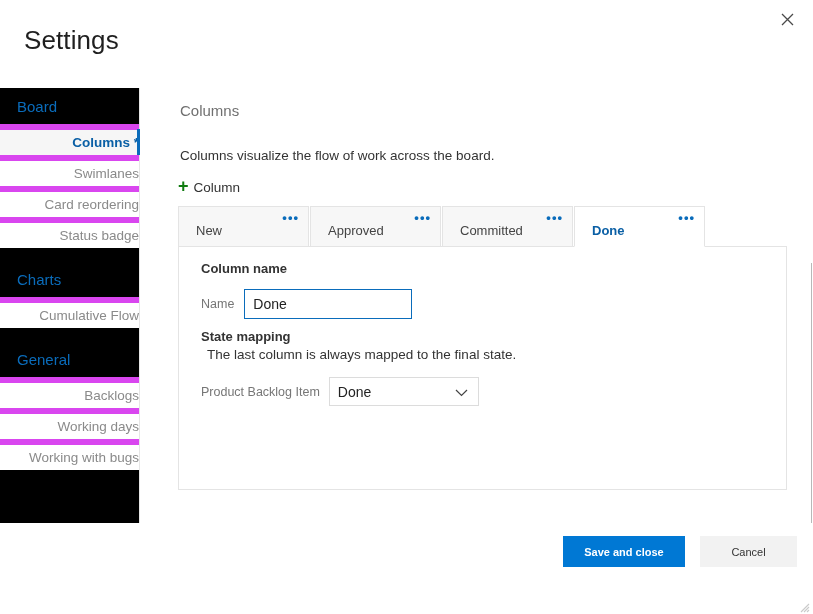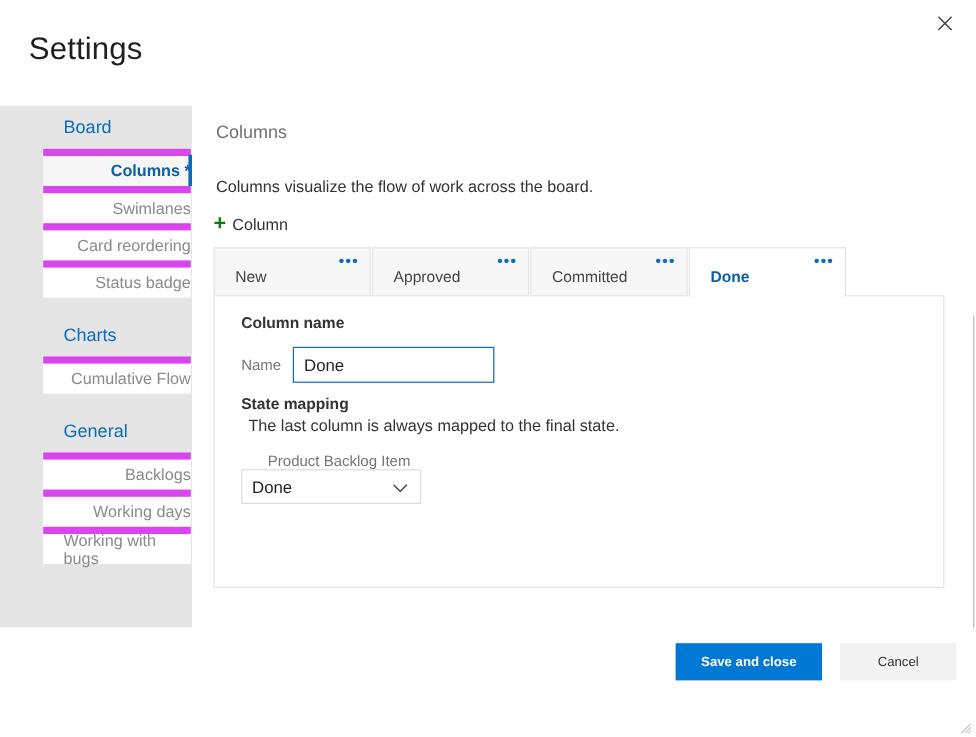--- a/index.html
+++ b/index.html
@@ -53,25 +53,24 @@
     font-size: 15px;
     line-height: 1;
   }
   .close-button svg { display: block; }
 
   
   .sidebar {
     position: absolute;
     left: 0;
     top: 88px;
-    width: 160px;
+    width: 140px;
     height: 435px;
     border-right: 1px solid #e6e6e6;
-    background: #e5e5e5;
-    padding-left: 36px;
+    background: #000000;
   }
 
   .nav-group { }
 
   .nav-header {
     height: 36px;
     display: flex;
     align-items: center;
     padding-left: 17px;
     font-size: 15px;
@@ -262,22 +261,21 @@
     font-family: "Liberation Sans", sans-serif;
     outline: none;
     background: #ffffff;
   }
 
   .field-row-state {
     position: absolute;
     left: 22px;
     top: 130px;
     display: flex;
-    align-items: flex-end;
-    flex-direction: column;
+    align-items: center;
   }
   .field-label-wide {
     font-size: 12.5px;
     color: #767676;
     margin-right: 9px;
     white-space: nowrap;
   }
   .select-box {
     position: relative;
     width: 150px;

